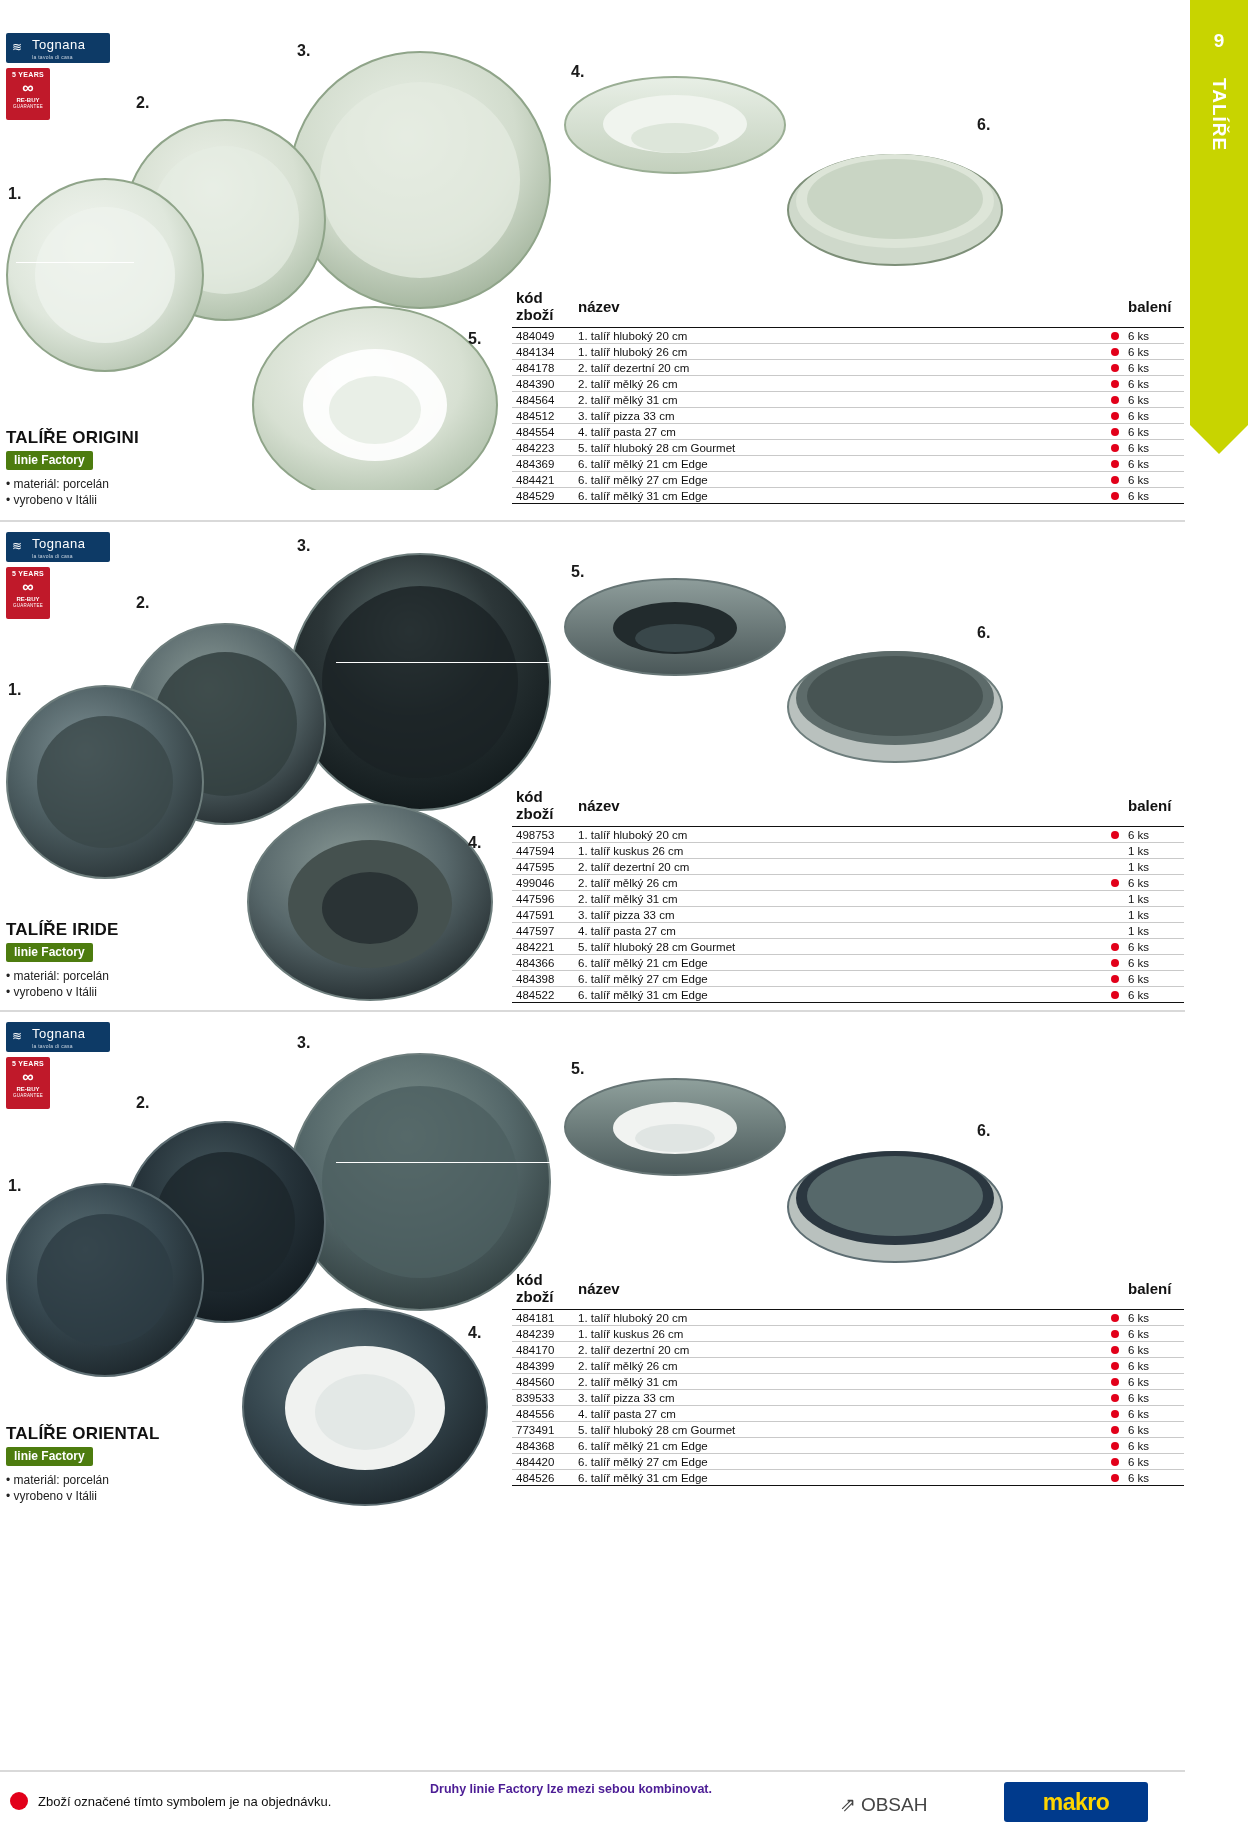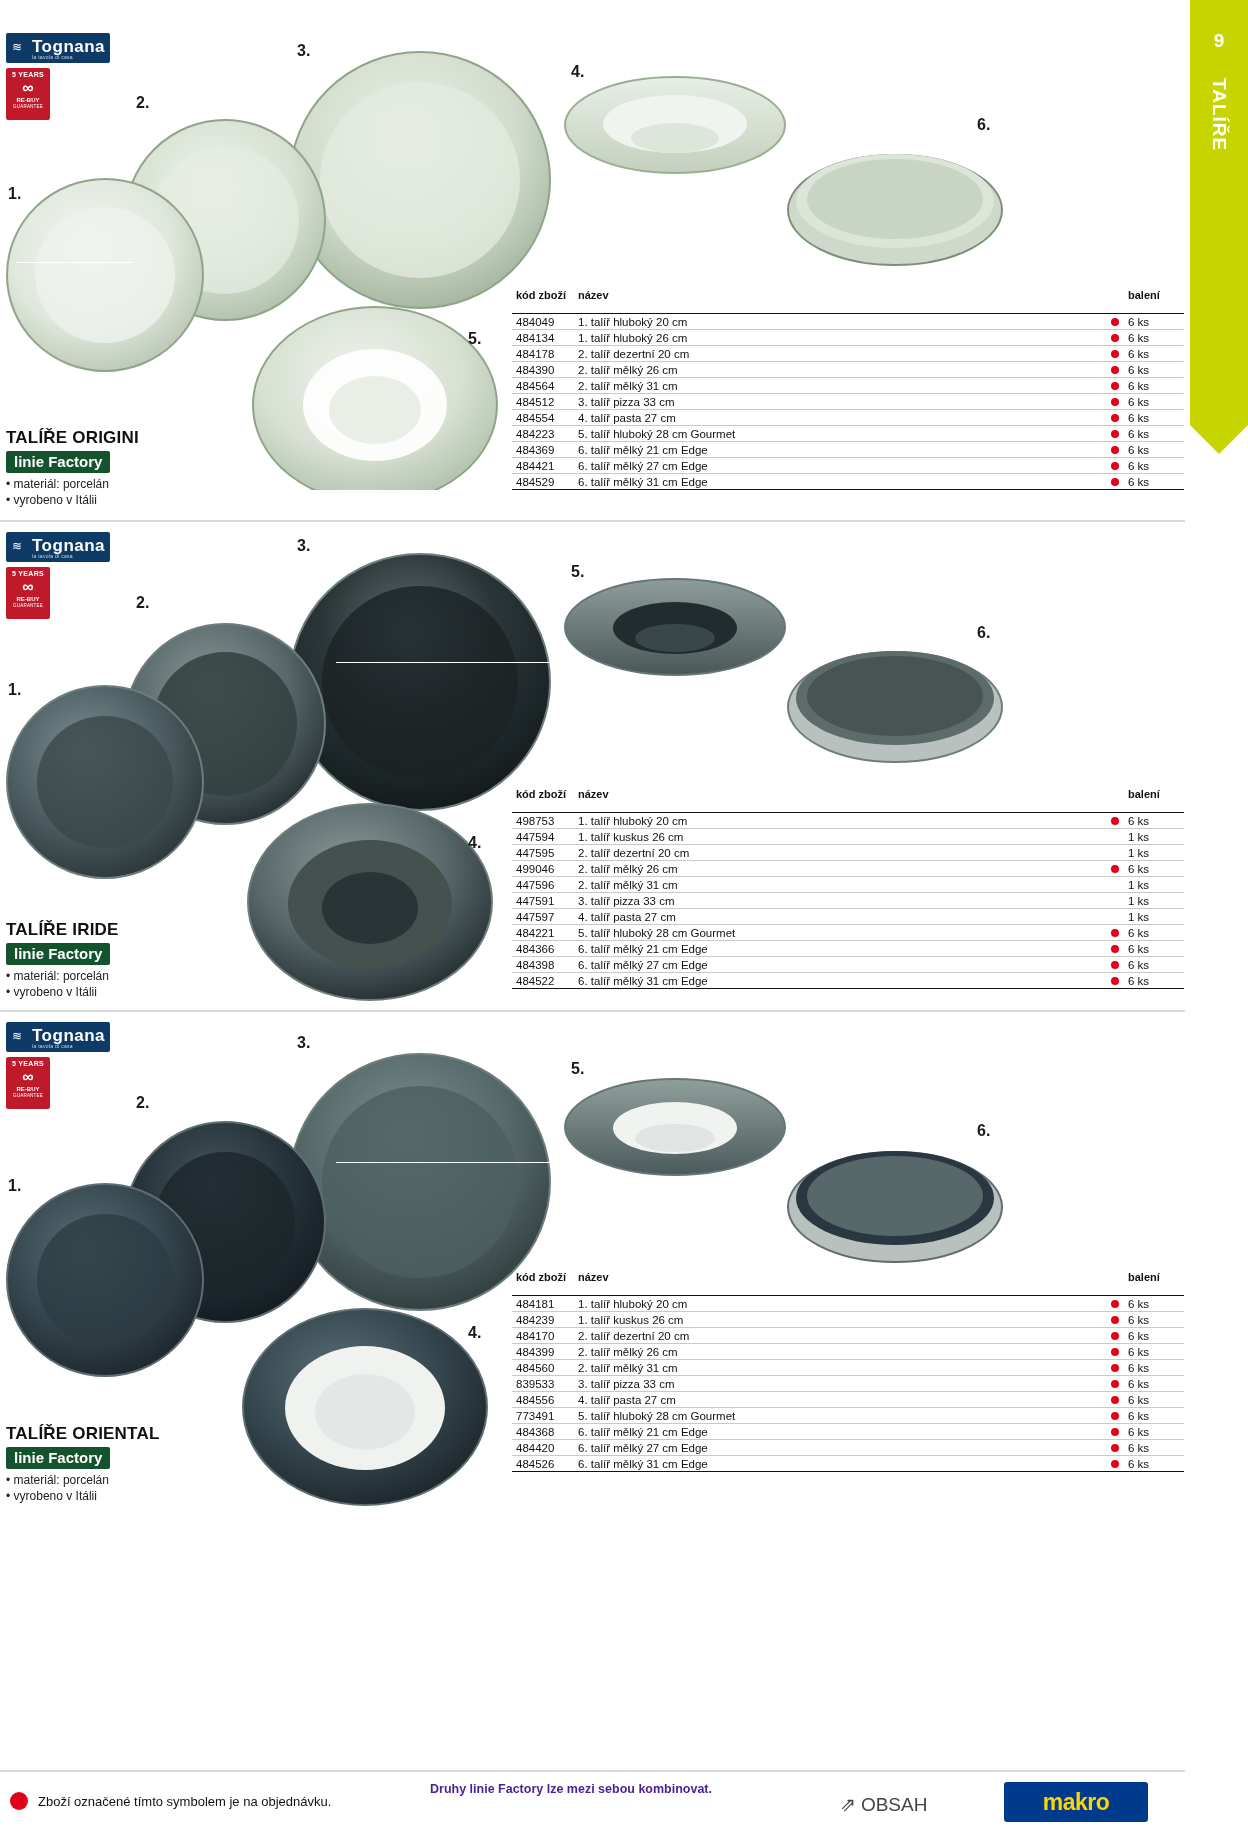--- a/index.html
+++ b/index.html
@@ -55,21 +55,21 @@
   
   .brand-logo {
     position:absolute;
     width:104px; height:30px;
     background:#0d3a66;
     color:#ffffff;
     border-radius:2px;
   }
   .brand-logo .bl-name {
     position:absolute; left:26px; top:4px;
-    font-size:17px; font-weight:bold; letter-spacing:.5px;
+    font-size:13px; font-weight:normal; letter-spacing:.5px;
   }
   .brand-logo .bl-sub {
     position:absolute; left:26px; top:21px;
     font-size:5px; letter-spacing:.3px; color:#cfd9e4;
   }
   .brand-logo .bl-mark {
     position:absolute; left:6px; top:8px;
     font-size:12px; line-height:12px; color:#ffffff;
   }
   .guarantee {
@@ -91,41 +91,41 @@
     position:absolute; height:1px; background:#ffffff;
   }
 
   
   .fam-title {
     position:absolute;
     font-size:17px; font-weight:bold; color:#111111; letter-spacing:.2px;
   }
   .fam-line {
     position:absolute;
-    background:#14532d; color:#ffffff;
-    font-size:15px; font-weight:bold;
+    background:#4d7c0f; color:#ffffff;
+    font-size:12px; font-weight:bold;
     padding:2px 8px 3px 8px;
     border-radius:2px;
   }
   .fam-bullets {
     position:absolute;
     font-size:12px; color:#222222; line-height:16px;
   }
   .fam-bullets div::before { content:"• "; }
 
   
   .ptable {
     position:absolute;
     width:672px;
     border-collapse:collapse;
     font-size:11.5px;
   }
   .ptable th {
-    font-size:11px; font-weight:bold; text-align:left;
-    padding:1px 4px 12px 4px;
+    font-size:15px; font-weight:bold; text-align:left;
+    padding:1px 4px 4px 4px;
     border-bottom:1.3px solid #111111;
     color:#111;
   }
   .ptable td {
     padding:1.5px 4px;
     border-bottom:1px solid #c9c9c9;
     color:#111;
     white-space:nowrap;
   }
   .ptable tr:last-child td { border-bottom:1.3px solid #111111; }

